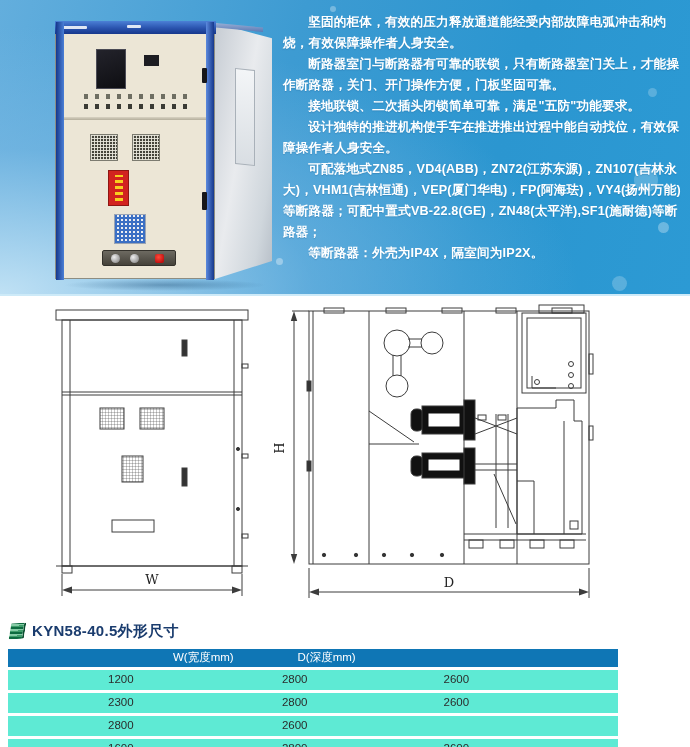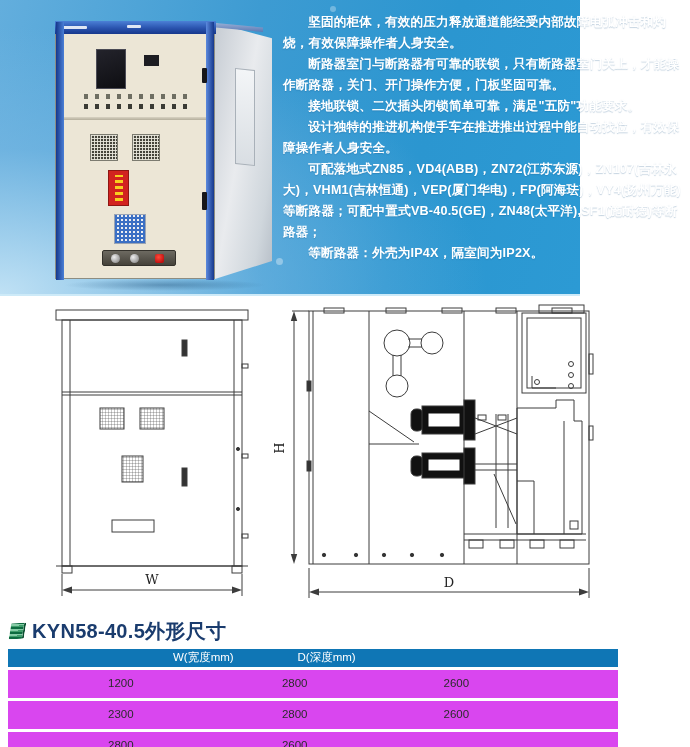--- a/index.html
+++ b/index.html
@@ -1,21 +1,21 @@
 <!DOCTYPE html>
 <html><head>
 <meta charset="utf-8">
 <style>
   * { margin:0; padding:0; box-sizing:border-box; }
   html,body { background:#ffffff; }
   body { font-family:"Liberation Sans","DejaVu Sans",sans-serif; }
   .page { position:relative; width:690px; height:747px; margin:0 auto; overflow:hidden; background:#ffffff; }
 
   
-  .hero { position:absolute; left:0; top:0; width:580px; height:296px;
+  .hero { position:absolute; left:0; top:0; width:690px; height:296px;
           background:
             radial-gradient(120% 130% at 0% 100%, rgba(197,228,246,.95) 0%, rgba(125,186,228,.55) 38%, rgba(42,148,208,0) 70%),
             linear-gradient(105deg,#63aedd 0%, #3d9bd2 40%, #2b96d0 70%, #2c9ad4 100%);
           border-bottom:2px solid #cdeaf8; }
   .bokeh { position:absolute; border-radius:50%; background:rgba(255,255,255,.22); }
   .bokeh.b1 { left:634px; top:168px; width:24px; height:24px; }
   .bokeh.b2 { left:612px; top:276px; width:15px; height:15px; }
   .bokeh.b3 { left:658px; top:222px; width:11px; height:11px; background:rgba(255,255,255,.3); }
   .bokeh.b4 { left:648px; top:88px; width:9px; height:9px; }
   .bokeh.b5 { left:276px; top:258px; width:7px; height:7px; background:rgba(255,255,255,.35); }
@@ -86,26 +86,26 @@
   .drawings svg { position:absolute; }
   .svg-front { left:36px; top:6px; }
   .svg-side  { left:264px; top:-2px; }
   .dim-letter { font-family:"DejaVu Serif","Liberation Serif",serif; font-size:13px; fill:#222; }
 
   
   .dim-title { position:absolute; left:10px; top:620px; height:22px; display:flex; align-items:center; gap:7px; }
   .dim-icon { width:15px; height:16px; transform:skewX(-12deg) rotate(-3deg);
               background:repeating-linear-gradient(0deg,#0e6b40 0 2px, #3f9d6b 2px 3.5px, #86cba6 3.5px 5px);
               border-right:2px solid #0a4f30; border-radius:1px; }
-  .dim-title-text { color:#1a3c6e; font-size:20px; font-weight:bold; letter-spacing:.3px; }
+  .dim-title-text { color:#1a3c6e; font-size:15px; font-weight:bold; letter-spacing:.3px; }
 
   
   .dim-table { position:absolute; left:8px; top:649px; width:610px; }
   .t-row { display:grid; grid-template-columns:37% 20% 33% 10%; align-items:center;
-           background:#d946ef; height:28px; margin-bottom:3px; }
+           background:#5eead4; height:20px; margin-bottom:3px; }
   .t-row.t-head { background:#0f76b5; height:18px; }
   .t-cell { text-align:center; font-size:11.5px; color:#2b2b2b; line-height:1; }
   .t-head .t-cell { color:#ffffff;text-align:right; }
   .t-bottom-strip { height:5px; background:#2e98d4; margin-top:1px; }
 </style>
 </head>
 <body>
 
 <div class="page">
 
@@ -147,21 +147,21 @@
         <div class="door-handle h1"></div>
         <div class="door-handle h2"></div>
       </div>
     </div>
 
     <div class="features">
       <p>坚固的柜体，有效的压力释放通道能经受内部故障电弧冲击和灼烧，有效保障操作者人身安全。</p>
       <p>断路器室门与断路器有可靠的联锁，只有断路器室门关上，才能操作断路器，关门、开门操作方便，门板坚固可靠。</p>
       <p>接地联锁、二次插头闭锁简单可靠，满足"五防"功能要求。</p>
       <p>设计独特的推进机构使手车在推进推出过程中能自动找位，有效保障操作者人身安全。</p>
-      <p>可配落地式ZN85，VD4(ABB)，ZN72(江苏东源)，ZN107(吉林永大)，VHM1(吉林恒通)，VEP(厦门华电)，FP(阿海珐)，VY4(扬州万能)等断路器；可配中置式VB-40.5(GE)，ZN48(太平洋),SF1(施耐德)等断路器；</p>
+      <p>可配落地式ZN85，VD4(ABB)，ZN72(江苏东源)，ZN107(吉林永大)，VHM1(吉林恒通)，VEP(厦门华电)，FP(阿海珐)，VY4(扬州万能)等断路器；可配中置式VB-22.8(GE)，ZN48(太平洋),SF1(施耐德)等断路器；</p>
       <p>等断路器：外壳为IP4X，隔室间为IP2X。</p>
     </div>
   </div>
 
   <div class="drawings">
 
     <svg class="svg-front" width="228" height="300" viewBox="0 0 228 300">
       <defs>
         <pattern id="hatch" width="3" height="3" patternUnits="userSpaceOnUse">
           <path d="M0,0H3M0,0V3" stroke="#4a4a4a" stroke-width="0.6"></path>

